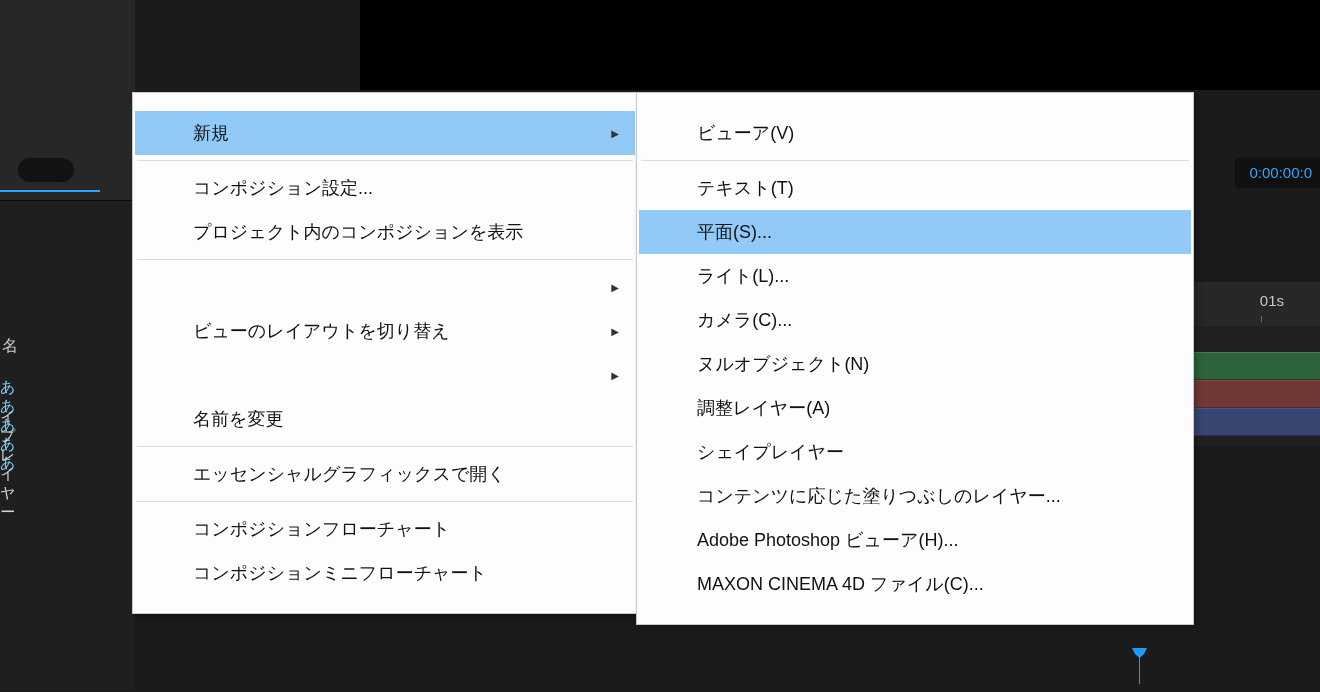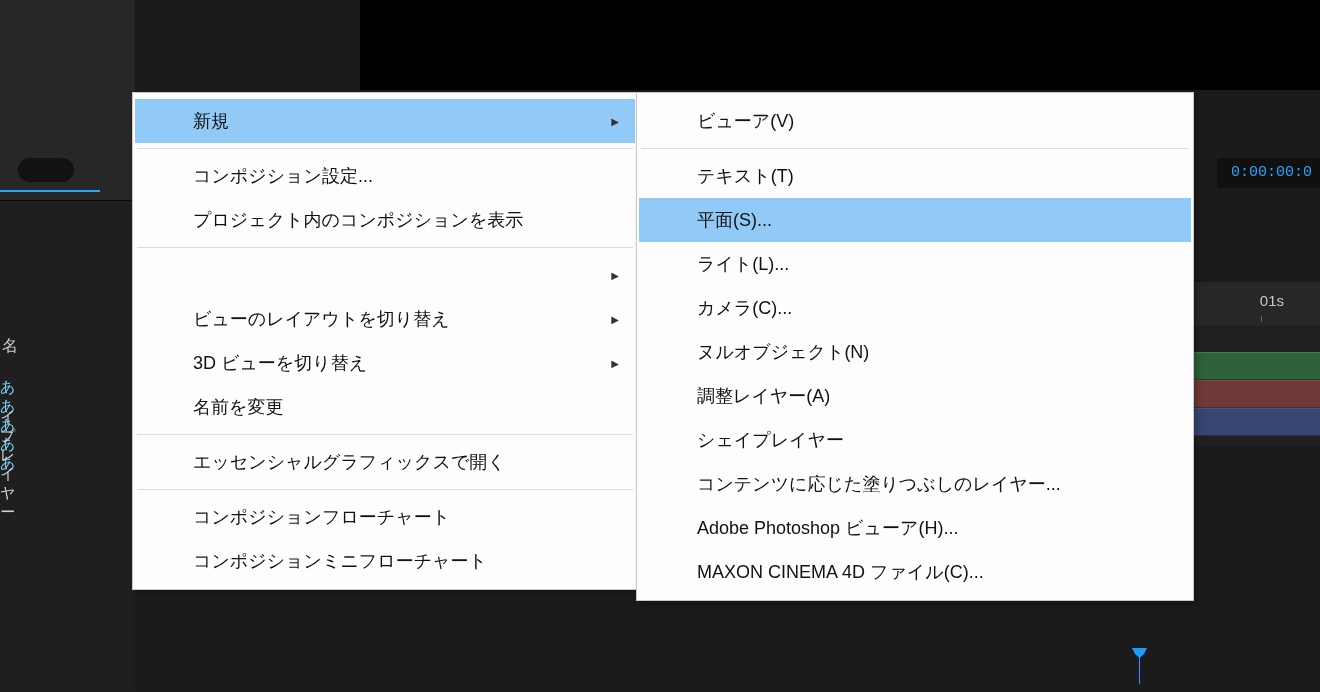--- a/index.html
+++ b/index.html
@@ -52,21 +52,21 @@
   .bg-timecode {
     position: absolute;
     right: 0;
     top: 158px;
     height: 30px;
     line-height: 30px;
     padding: 0 8px 0 14px;
     background: #101010;
     color: #2aa6ff;
     border-radius: 4px 0 0 4px;
-    font-family: Liberation Mono, monospace;
+    font-family: Liberation Sans, sans-serif;
     font-size: 15px;
   }
   .bg-timelabel {
     position: absolute;
     right: 36px;
     top: 292px;
     color: #c7c7c7;
     font-size: 15px;
     margin-left: 8px;
   }
@@ -148,21 +148,21 @@
     background: #1d9bff;
     clip-path: polygon(0 0, 100% 0, 80% 60%, 50% 100%, 20% 60%);
   }
 
   
   .menu {
     position: absolute;
     background: #fdfdfd;
     border: 1px solid #c8c8c8;
     box-shadow: 3px 3px 6px rgba(0,0,0,0.25);
-    padding: 6px 2px;
+    padding: 18px 2px;
     color: #111;
     font-size: 18px;
   }
   .menu1 { left: 132px; top: 92px;  width: 500px; }
   .menu2 { left: 636px; top: 92px;  width: 552px; }
 
   .menu-item {
     display: flex;
     align-items: center;
     height: 44px;
@@ -234,21 +234,20 @@
     </div>
     <div class="menu-sep"></div>
     <div class="menu-item">
       <span class="arrow" style="font-size: 10px;">▶</span>
     </div>
     <div class="menu-item">
       <span class="label">ビューのレイアウトを切り替え</span>
       <span class="arrow" style="font-size: 10px;">▶</span>
     </div>
     <div class="menu-item">
-      <span class="label">3D ビューを切り替え</span>
       <span class="arrow" style="font-size: 10px;">▶</span>
     </div>
     <div class="menu-item">
       <span class="label">名前を変更</span>
     </div>
     <div class="menu-sep"></div>
     <div class="menu-item">
       <span class="label">エッセンシャルグラフィックスで開く</span>
     </div>
     <div class="menu-sep"></div>

